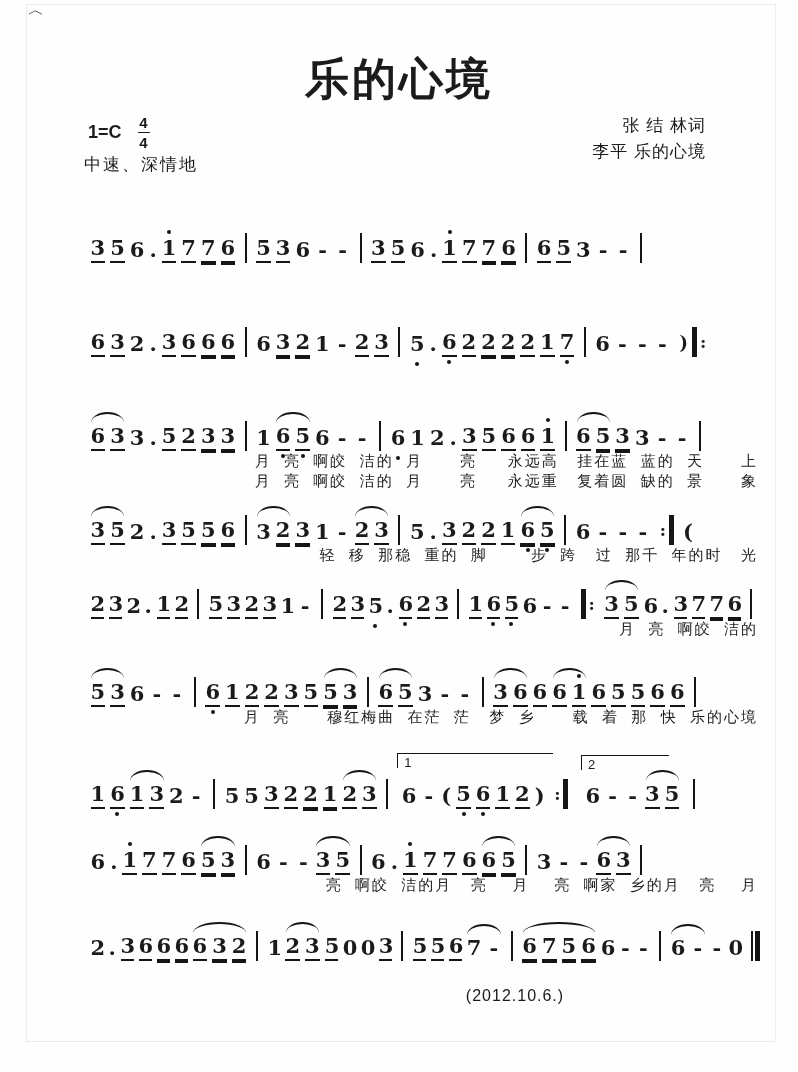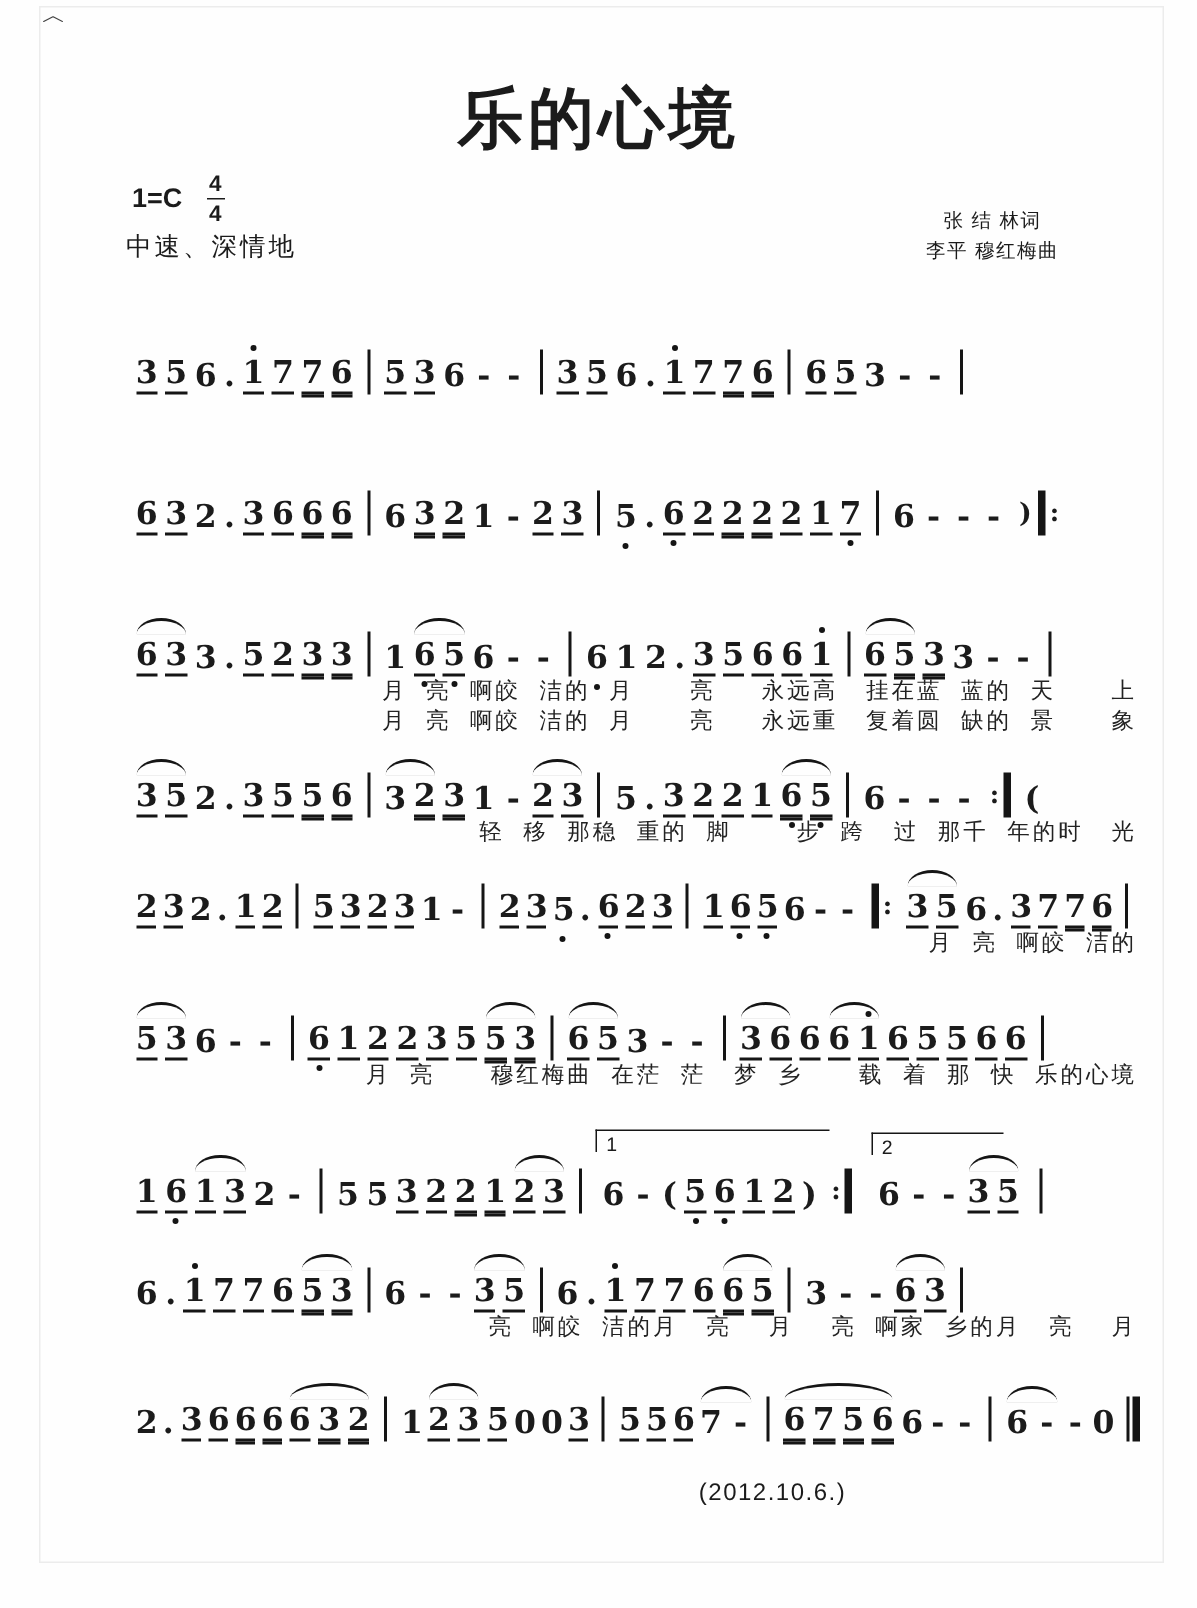--- a/index.html
+++ b/index.html
@@ -6,21 +6,21 @@
   .page{position:relative;width:798px;height:1072px;background:#fefefe;overflow:hidden;
         font-family:"Liberation Sans",sans-serif;color:#1b1b1b;}
   .frame{position:absolute;top:4px;left:26px;right:22px;bottom:30px;border:1px solid #ececec;pointer-events:none;}
   .corner-mark{position:absolute;top:0px;left:28px;font-size:16px;color:#444;}
   h1.title{margin:50px 0 0 0;text-align:center;font-size:44px;font-weight:900;letter-spacing:3px;}
   .meta-block{position:relative;height:78px;}
   .keyrow{position:absolute;left:88px;top:6px;font-size:18px;font-weight:bold;display:flex;align-items:center;gap:16px;}
   .frac{display:inline-flex;flex-direction:column;align-items:center;font-size:15px;line-height:1;font-weight:bold;}
   .fracline{width:12px;height:1.5px;background:#1b1b1b;margin:1.5px 0;}
   .tempo{position:absolute;left:84px;top:44px;font-size:17px;letter-spacing:2px;}
-  .credits{position:absolute;right:92px;top:28px;font-size:13px;line-height:1.55;text-align:center;letter-spacing:1px;}
+  .credits{position:absolute;right:92px;top:4px;font-size:17px;line-height:1.55;text-align:right;letter-spacing:1px;}
   .music{padding:0 40px 0 88px;margin-top:34px;}
   .system{margin-bottom:26px;}
   .system:nth-child(1),.system:nth-child(2){margin-bottom:52px;}
   .system:nth-child(3),.system:nth-child(4){margin-bottom:12px;}
   .system:nth-child(7){margin-bottom:24px;}
   .system:nth-child(8){margin-bottom:24px;}
   .notes-row{display:flex;align-items:flex-end;padding-top:12px;
              font-family:"DejaVu Serif",serif;font-weight:bold;font-size:21px;}
   .system:nth-child(7) .notes-row{padding-top:26px;}
   .note{position:relative;display:inline-block;min-width:13px;margin:0 2.5px;text-align:center;
@@ -66,21 +66,21 @@
       <span>1=C</span>
       <span class="frac">
         <span>4</span>
         <span class="fracline"></span>
         <span>4</span>
       </span>
     </div>
     <div class="tempo">中速、深情地</div>
     <div class="credits">
       <div>张    结  林词</div>
-      <div>李平  穆红梅曲</div>
+      <div>李平  乐的心境</div>
     </div>
   </div>
 
   <div class="music">
       <div class="system">
         <div class="notes-row">
           <span class="note u1">3</span>
           <span class="note u1">5</span>
           <span class="note">6</span>
           <span class="note dot">.</span>

